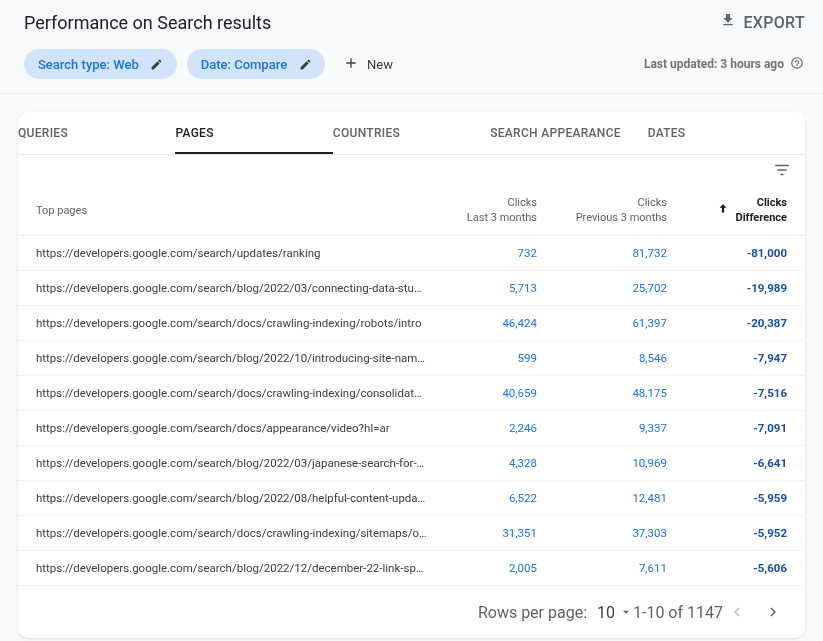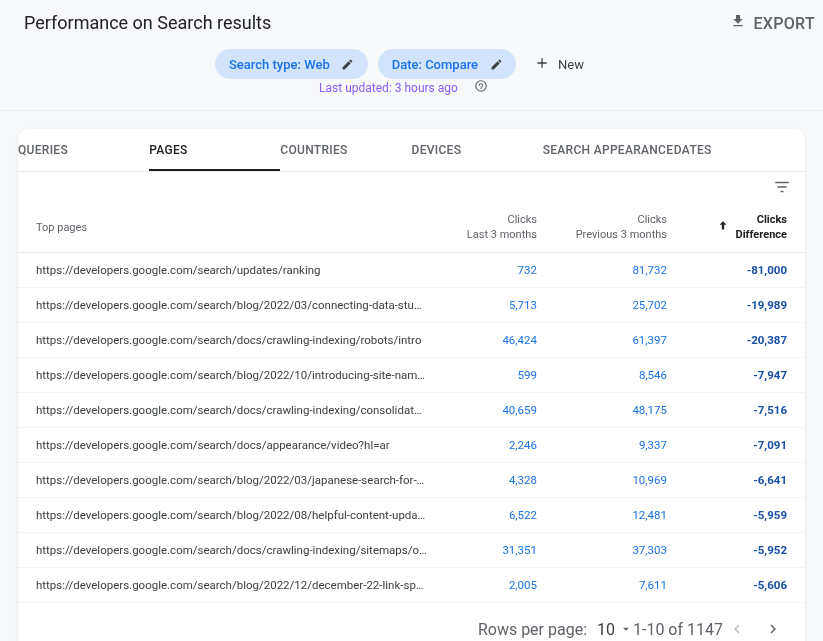--- a/index.html
+++ b/index.html
@@ -7,23 +7,23 @@
     font-family: Roboto, Arial, sans-serif;
     background: #f8f9fa;
     color: #3c4043;
     font-size: 13px;
     width: 823px;
     height: 641px;
     overflow: hidden;
   }
   .header-row {
     display: flex;
-    align-items: flex-end;
+    align-items: flex-start;
     justify-content: space-between;
-    padding: 12px 8px 10px 24px;
+    padding: 12px 18px 10px 24px;
   }
   .page-title {
     font-size: 18px;
     font-weight: 400;
     color: #202124;
   }
   .export-btn {
     display: flex;
     align-items: center;
     gap: 8px;
@@ -32,23 +32,22 @@
     letter-spacing: 0.3px;
     color: #5f6368;
     cursor: pointer;
   }
   .export-btn svg { width: 16px; height: 16px; fill: #5f6368; }
 
   .filters-row {
     display: flex;
     align-items: center;
     justify-content: space-between;
-    padding: 6px 40px 14px 24px;
+    padding: 6px 19px 14px 24px;
     border-bottom: 1px solid #e8eaed;
-    flex-direction: column;
   }
   .chips { display: flex; align-items: center; gap: 10px; }
   .chip {
     display: flex;
     align-items: center;
     gap: 8px;
     background: #d2e3fc;
     color: #1a73e8;
     border-radius: 16px;
     padding: 5px 10px 5px 14px;
@@ -60,21 +59,21 @@
     width: 20px; height: 20px; border-radius: 50%;
     display: flex; align-items: center; justify-content: center;
   }
   .chip .pencil svg { width: 13px; height: 13px; fill: #3c4043; }
   .new-btn {
     display: flex; align-items: center; gap: 8px;
     font-size: 13px; color: #3c4043; cursor: pointer;
     padding: 4px 8px;
   }
   .new-btn svg { width: 16px; height: 16px; fill: #3c4043; }
-  .last-updated { display:flex; align-items:center; gap:16px; font-size: 12px; color: #8b5cf6; }
+  .last-updated { display:flex; align-items:center; gap:6px; font-size: 12px; color: #737373; font-weight: bold; }
   .last-updated svg { width:14px; height:14px; fill:#5f6368; }
 
   .card {
     margin: 18px 18px 0 18px;
     background: #fff;
     border-radius: 10px;
     box-shadow: 0 1px 3px rgba(60,64,67,0.15);
     overflow: hidden;
   }
   .tabs {
@@ -191,21 +190,20 @@
         </svg>
     </span>
   </div>
 </div>
 
 <div class="card">
   <div class="tabs" id="tabs">
       <div class="tab">QUERIES</div>
       <div class="tab active">PAGES</div>
       <div class="tab">COUNTRIES</div>
-      <div class="tab">DEVICES</div>
       <div class="tab">SEARCH APPEARANCE</div>
       <div class="tab">DATES</div>
     </div>
 
   <div class="filter-icon-row">
     <span>
       <svg viewBox="0 0 24 24">
           <path d="M3 5h18v2H3V5zm3 6h12v2H6v-2zm4 6h4v2h-4v-2z"></path>
         </svg>
     </span>

